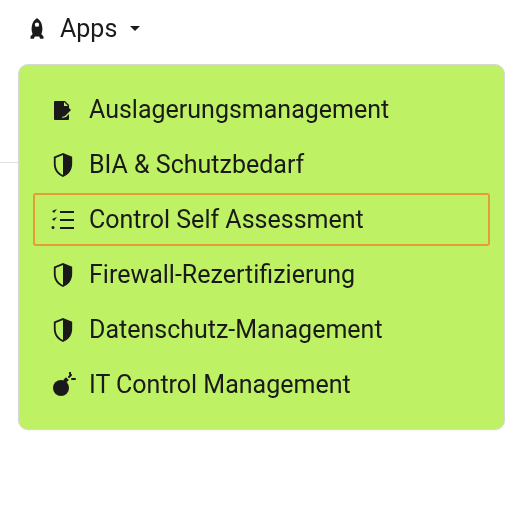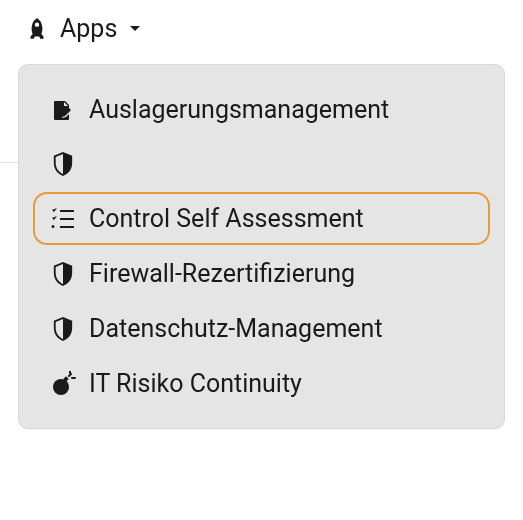--- a/index.html
+++ b/index.html
@@ -38,39 +38,39 @@
       height: 12px;
       display: flex;
       align-items: center;
       justify-content: center;
     }
     .dropdown-panel {
       position: absolute;
       top: 64px;
       left: 18px;
       right: 18px;
-      background: #e5e5e5;
+      background: #bef264;
       border: 1px solid #d8d8d8;
       border-radius: 10px;
       padding: 18px 14px 16px 14px;
       box-shadow: 0 1px 2px rgba(0,0,0,0.04);
     }
     .menu-item {
       display: flex;
       align-items: center;
       gap: 12px;
       padding: 10px 14px;
       border-radius: 4px;
       cursor: pointer;
       border: 2px solid transparent;
       margin-bottom: 2px;
     }
     .menu-item.highlighted {
       border: 2px solid #e89b3a;
-      border-radius: 14px;
+      border-radius: 3px;
     }
     .menu-item .icon {
       width: 28px;
       height: 28px;
       flex-shrink: 0;
       display: flex;
       align-items: center;
       justify-content: center;
     }
     .menu-item .item-label {
@@ -120,20 +120,21 @@
     </span>
     <span class="item-label">Auslagerungsmanagement</span>
   </div>
 
   <div class="menu-item">
     <span class="icon">
       <svg width="22" height="26" viewBox="0 0 24 28" fill="#1a1a1a">
         <path d="M12 1L2 5v8c0 7 4.5 12 10 14 5.5-2 10-7 10-14V5L12 1zm0 2.2V25C7.5 23 4 18.5 4 13V6.4l8-3.2z"></path>
       </svg>
     </span>
+    <span class="item-label">BIA &amp; Schutzbedarf</span>
   </div>
 
 
   <div class="menu-item highlighted">
     <span class="icon">
       <svg width="26" height="22" viewBox="0 0 26 22" fill="#1a1a1a">
         <path d="M2 2l2 2 3-4M10 2h14v2H10zM2 10l2 2 3-4M10 10h14v2H10zM3 17a1.5 1.5 0 100 3 1.5 1.5 0 000-3zM10 18h14v2H10z"></path>
       </svg>
     </span>
     <span class="item-label">Control Self Assessment</span>
@@ -158,16 +159,16 @@
   </div>
 
   <div class="menu-item">
     <span class="icon">
       <svg width="26" height="26" viewBox="0 0 26 26" fill="#1a1a1a">
         <circle cx="11" cy="16" r="8"></circle>
         <rect x="14" y="6" width="4" height="4" transform="rotate(45 16 8)"></rect>
         <path d="M19 5l2-2M22 7h3M20 2V0" stroke="#1a1a1a" stroke-width="2" stroke-linecap="round"></path>
       </svg>
     </span>
-    <span class="item-label">IT Risiko Continuity</span>
+    <span class="item-label">IT Control Management</span>
   </div>
 
 </div>
 
 </body></html>

